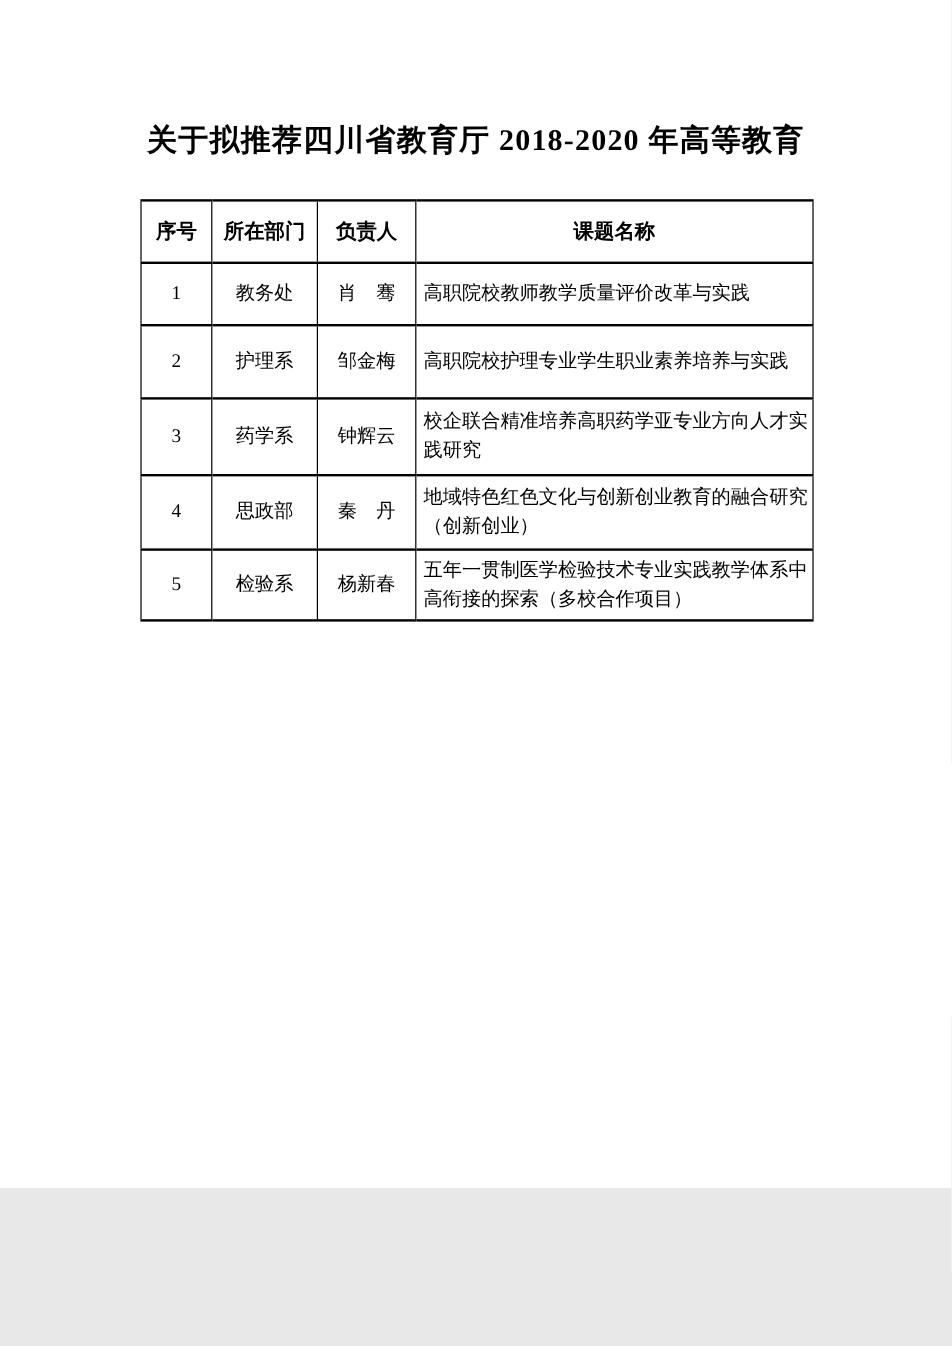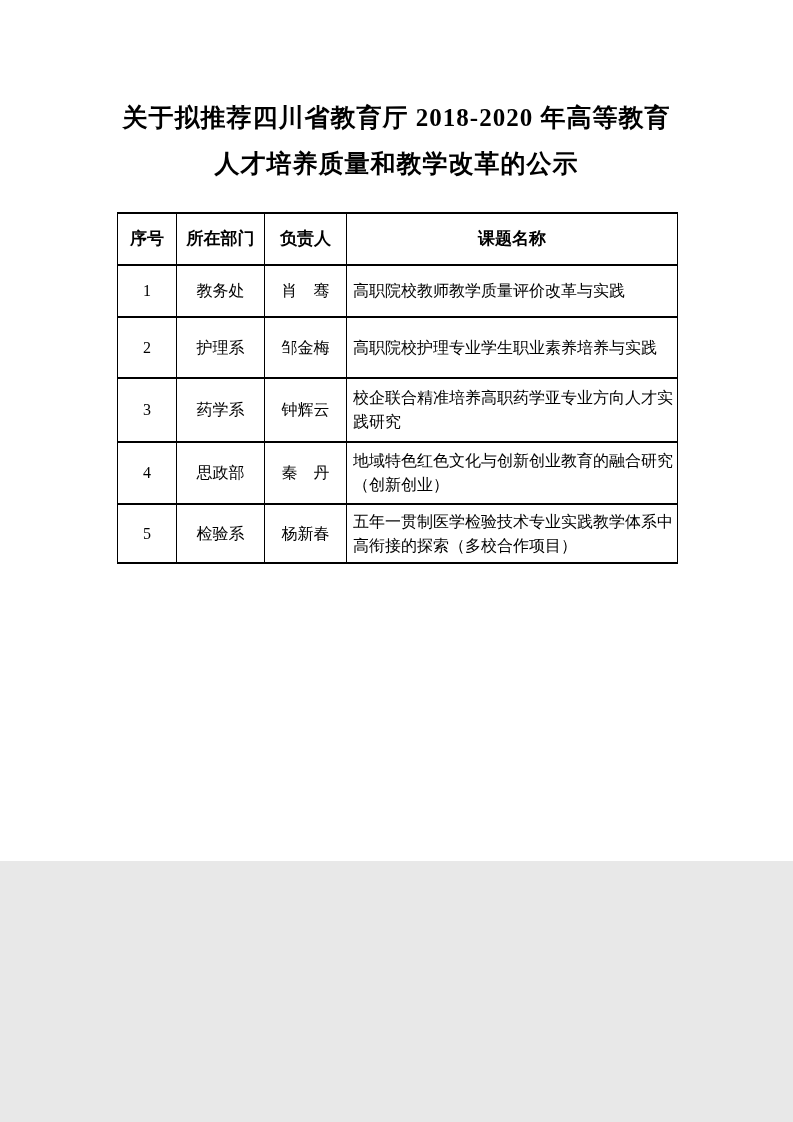--- a/index.html
+++ b/index.html
@@ -3,21 +3,21 @@
 <meta charset="utf-8">
 <style>
   html, body {
     margin: 0;
     padding: 0;
     background: #e8e8e8;
   }
   .page {
     position: relative;
     width: 793px;
-    height: 861px;
+    height: 990px;
     margin: 0 auto;
     background: #ffffff;
     color: #000000;
     font-family: "Liberation Serif", "DejaVu Serif", serif;
     overflow: hidden;
   }
   .doc-title {
     margin: 95px 40px 0 40px;
     text-align: center;
     font-size: 25px;
@@ -90,21 +90,20 @@
   .col-leader { width: 82px; }
   .col-title  { width: 331px; }
 </style>
 </head>
 <body>
 
 <div class="page">
 
   <h1 class="doc-title">
     <div>关于拟推荐四川省教育厅 2018-2020 年高等教育</div>
-    <div>人才培养质量和教学改革的公示</div>
   </h1>
 
   <div class="doc-body">
 
 
 
     <table class="rec-table">
       <colgroup>
         <col class="col-no">
         <col class="col-dept">

